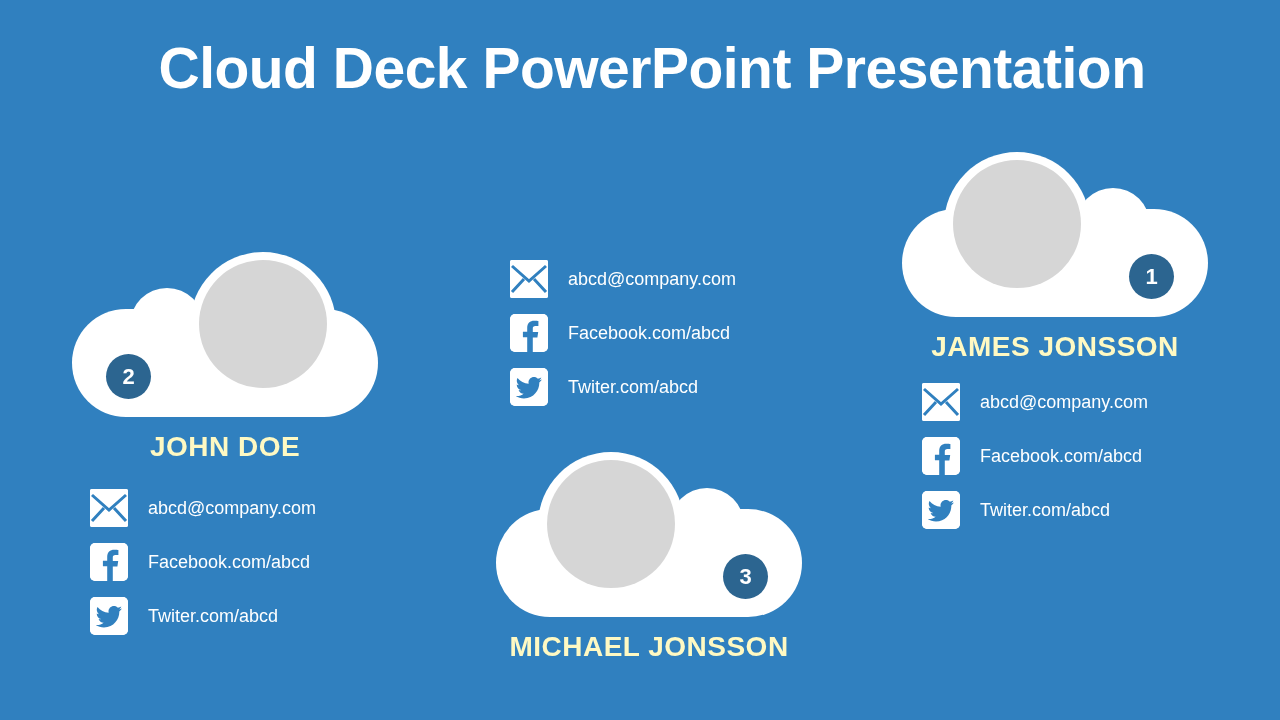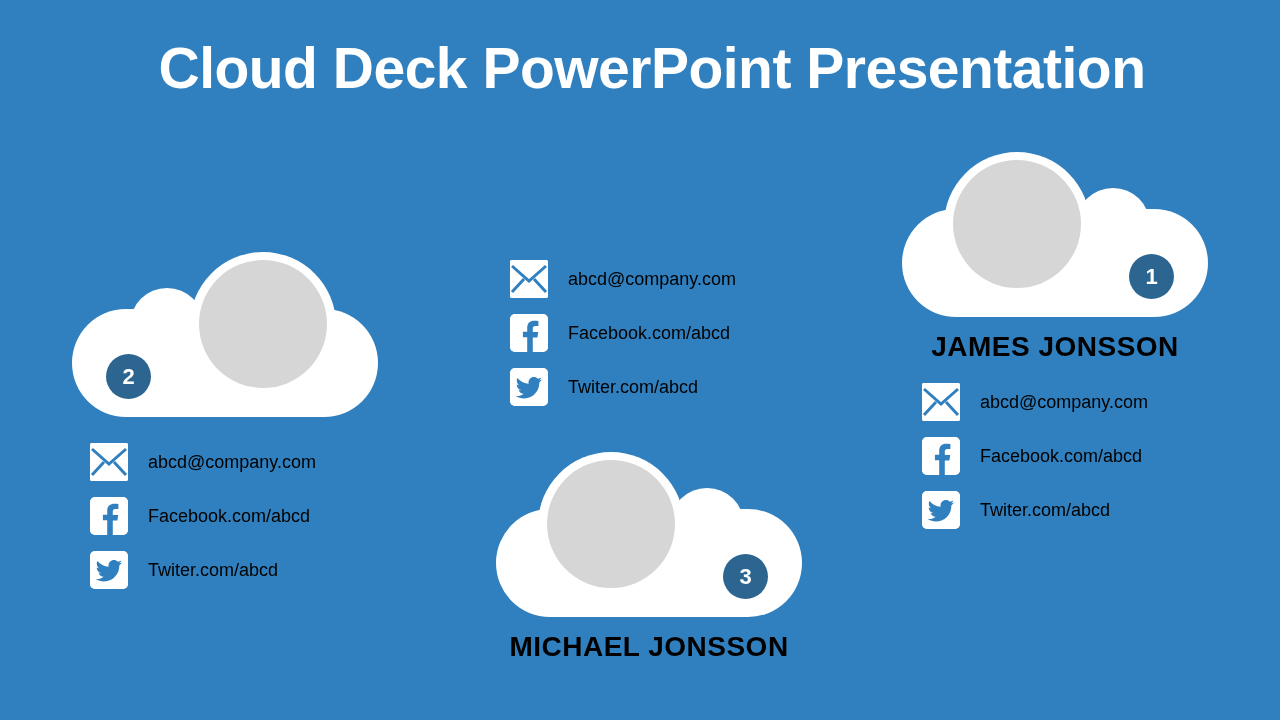--- a/index.html
+++ b/index.html
@@ -98,21 +98,21 @@
     color: #ffffff;
     font-size: 22px;
     font-weight: bold;
     display: flex;
     align-items: center;
     justify-content: center;
     line-height: 1;
   }
 
   .person-name {
-    color: #000000;
+    color: #fef9c3;
     font-size: 28px;
     font-weight: bold;
     text-align: center;
     letter-spacing: 0.5px;
     white-space: nowrap;
     margin-top: 14px;
   }
 
   
   .contacts {
@@ -126,21 +126,21 @@
     height: 54px;
   }
   .contact-icon {
     width: 38px;
     height: 38px;
     flex: 0 0 38px;
     position: relative;
     display: block;
   }
   .contact-text {
-    color: #000000;
+    color: #ffffff;
     font-size: 18px;
     margin-left: 20px;
     white-space: nowrap;
   }
 
   
   .icon-mail {
     background: #ffffff;
     border-radius: 2px;
     overflow: hidden;
@@ -173,20 +173,21 @@
   <div class="slide-title">Cloud Deck PowerPoint Presentation</div>
 
   <div class="person" id="person-left">
     <div class="cloud-wrap bump-left">
       <div class="cloud-base"></div>
       <div class="cloud-puff-small"></div>
       <div class="cloud-puff-big"></div>
       <div class="avatar"></div>
       <div class="badge">2</div>
     </div>
+    <div class="person-name">JOHN DOE</div>
     <ul class="contacts">
       <li class="contact-row">
         <span class="contact-icon icon-mail">
           <svg viewBox="0 0 38 38">
               <rect x="0" y="0" width="38" height="38" fill="#ffffff"></rect>
               <path d="M2 6 L19 21 L36 6" fill="none" stroke="#3080bf" stroke-width="3"></path>
               <path d="M2 32 L14 19 M36 32 L24 19" fill="none" stroke="#3080bf" stroke-width="3"></path>
               <rect x="0" y="0" width="38" height="38" fill="none" stroke="#3080bf" stroke-width="0"></rect>
             </svg>
         </span>

